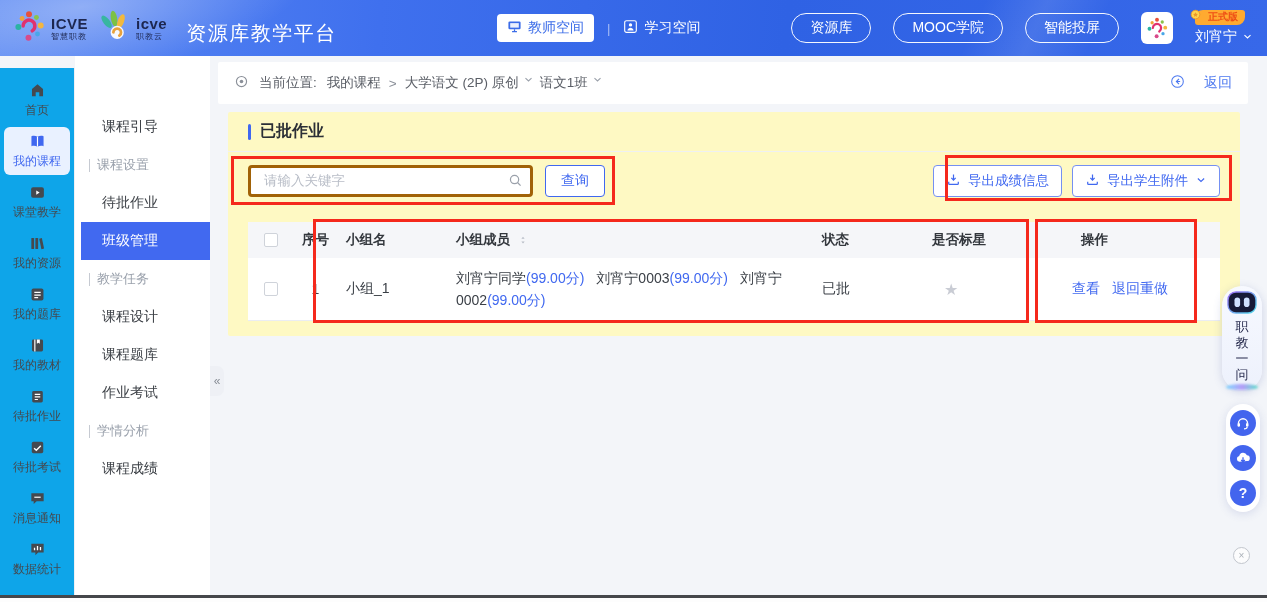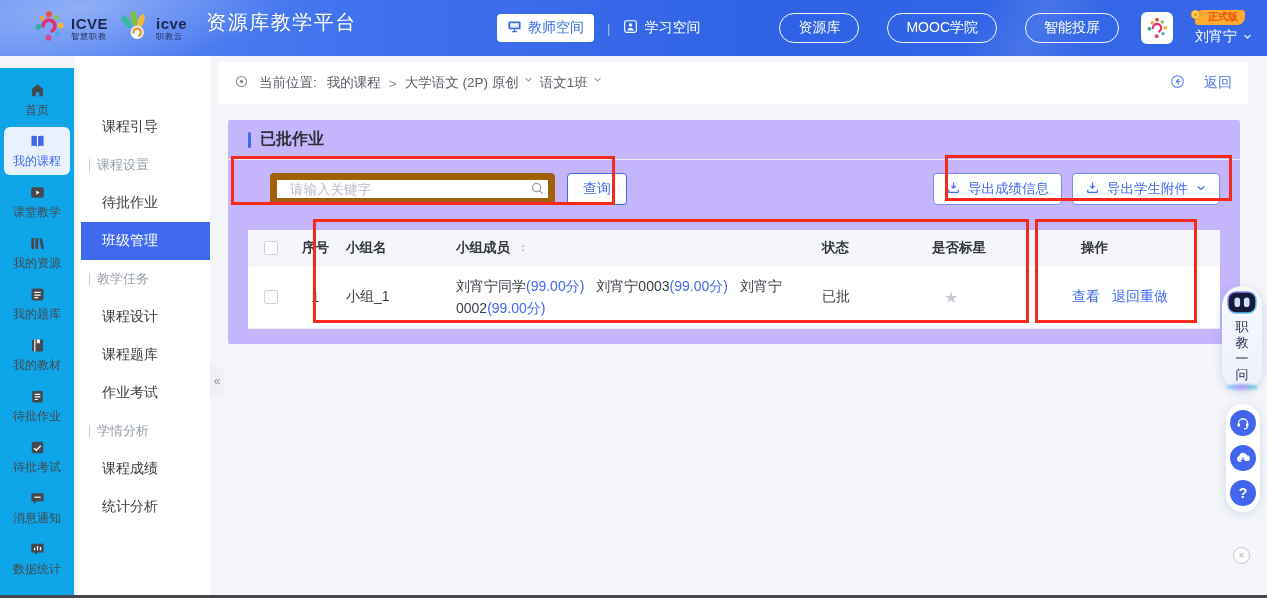--- a/index.html
+++ b/index.html
@@ -8,21 +8,21 @@
   #app { position:relative; width:1267px; height:602px; background:#f3f5f9; }
 
   
   .top-header { position:absolute; left:0; top:0; width:1267px; height:56px;
     background:linear-gradient(95deg,#5b89f3 0%,#3f70ee 30%,#2f62e4 62%,#3768e9 100%);
     display:flex; align-items:center; overflow:hidden; z-index:5; }
   .top-header::before { content:""; position:absolute; left:-30px; top:-40px; width:380px; height:120px;
     background:radial-gradient(ellipse at 30% 30%, rgba(255,255,255,.35), rgba(255,255,255,0) 60%); transform:rotate(-8deg); }
   .top-header::after { content:""; position:absolute; left:900px; top:-20px; width:260px; height:120px;
     background:linear-gradient(115deg, rgba(255,255,255,0) 30%, rgba(255,255,255,.10) 50%, rgba(255,255,255,0) 70%); }
-  .logo-area { display:flex; align-items:flex-start; gap:9px; padding-left:32px; position:relative; z-index:2; }
+  .logo-area { display:flex; align-items:flex-end; gap:9px; padding-left:12px; position:relative; z-index:2; }
   .logo-unit { display:flex; align-items:center; gap:5px; }
   .logo-text { display:flex; flex-direction:column; line-height:1; }
   .logo-text b { font-size:15px; color:#1d2750; letter-spacing:.5px; }
   .logo-text span { font-size:8px; color:#1d2750; margin-top:2px; letter-spacing:1px; }
   .site-title { color:#fff; font-size:20px; margin-left:10px; letter-spacing:1.5px; }
   .spaces { position:absolute; left:497px; top:0; height:56px; display:flex; align-items:center; gap:13px; z-index:2; }
   .space-btn { display:flex; align-items:center; gap:6px; font-size:14px; border:none; cursor:pointer; background:transparent; }
   .space-btn.active { background:#fff; color:#3b6ce8; border-radius:4px; padding:5px 10px; }
   .space-btn.plain { color:#fff; }
   .space-sep { color:rgba(255,255,255,.55); font-size:13px; }
@@ -56,28 +56,28 @@
   
   .breadcrumb-bar { position:absolute; left:218px; top:62px; width:1030px; height:42px; background:#fff;
     display:flex; align-items:center; padding:0 16px; border-radius:2px; z-index:2; }
   .crumb { display:flex; align-items:center; gap:6px; color:#5a5e66; font-size:13.5px; }
   .crumb .seg { margin-left:4px; }
   .crumb .gt { color:#8a8f98; margin:0 2px; }
   .crumb .drop { display:flex; align-items:flex-start; gap:4px; cursor:pointer; }
   .back-link { margin-left:auto; display:flex; align-items:center; gap:19px; color:#4c78f0; font-size:14px; cursor:pointer; }
 
   
-  .main-card { position:absolute; left:228px; top:120px; width:1012px; height:224px; background:#c4b5fd; border-radius:2px; z-index:2; }
+  .main-card { position:absolute; left:228px; top:112px; width:1012px; height:224px; background:#fef9c3; border-radius:2px; z-index:2; }
   .card-title-row { height:40px; display:flex; align-items:center; padding-left:20px; border-bottom:1px solid #eef0f3; }
   .title-bar { width:3px; height:16px; background:#4068f0; border-radius:2px; margin-right:9px; }
   .card-title { font-size:16px; font-weight:bold; color:#2b2f36; }
   .controls-row { display:flex; align-items:center; padding:13px 20px 0 20px; }
   .search-box { position:relative; }
-  .search-box input { width:285px; height:32px; border:7px solid #a16207; border-radius:4px; padding:0 34px 0 13px;
-    font-size:13.5px; color:#3a3f46; outline:none; font-family:Liberation Sans, sans-serif;margin-left:22px; }
+  .search-box input { width:285px; height:32px; border:3px solid #a16207; border-radius:4px; padding:0 34px 0 13px;
+    font-size:13.5px; color:#3a3f46; outline:none; font-family:Liberation Serif, serif; }
   .search-box input::placeholder { color:#b8bdc7; }
   .search-icon-wrap { position:absolute; right:10px; top:8px; color:#9aa0aa; cursor:pointer; }
   .query-btn { margin-left:12px; width:60px; height:32px; background:#fff; border:1px solid #4068f0; border-radius:4px;
     color:#4068f0; font-size:14px; cursor:pointer; font-family:inherit; }
   .export-group { margin-left:auto; display:flex; gap:10px; }
   .export-btn { height:32px; padding:0 12px; background:#fff; border:1px solid #7590f2; border-radius:4px;
     color:#4068f0; font-size:13.5px; display:flex; align-items:center; gap:7px; cursor:pointer; font-family:inherit; }
 
   
   .table-wrap { margin:25px 20px 0 20px; }
@@ -185,21 +185,21 @@
               <rect x="1.8" y="1.8" width="12.4" height="12.4" rx="2" fill="none" stroke="#fff" stroke-width="1.2"></rect>
               <circle cx="8" cy="6.3" r="1.8" fill="#fff"></circle>
               <path d="M4.7 12.3c.4-2 1.9-3 3.3-3s2.9 1 3.3 3z" fill="#fff"></path>
             </svg>
         </span>
         <span>学习空间</span>
       </button>
     </div>
 
     <div class="header-right">
-      <div id="pills" style="display: flex; gap: 28px; align-items: flex-end;">
+      <div id="pills" style="display: flex; gap: 22px; align-items: flex-end;">
           <button class="pill">资源库</button>
           <button class="pill">MOOC学院</button>
           <button class="pill">智能投屏</button>
         </div>
       <div class="avatar">
         <svg width="24" height="24" viewBox="0 0 32 32">
           <circle cx="6" cy="17" r="2.6" fill="#2bb3a3"></circle>
             <circle cx="9.5" cy="9" r="2.2" fill="#f0a23c"></circle>
           <circle cx="16" cy="5" r="2.6" fill="#e8503a"></circle>
             <circle cx="23" cy="8" r="2.2" fill="#8bc34a"></circle>
@@ -349,21 +349,20 @@
         <span>教学任务</span>
       </div>
       <div class="menu-item">课程设计</div>
       <div class="menu-item">课程题库</div>
       <div class="menu-item">作业考试</div>
       <div class="menu-section">
         <span class="sbar"></span>
         <span>学情分析</span>
       </div>
       <div class="menu-item">课程成绩</div>
-      <div class="menu-item">统计分析</div>
     </aside>
   <div class="collapse-tab">«</div>
 
   <div class="breadcrumb-bar">
     <div class="crumb">
       <span>
         <svg width="15" height="15" viewBox="0 0 16 16">
             <circle cx="8" cy="8" r="5.4" fill="none" stroke="#8a8f98" stroke-width="1.2"></circle>
             <circle cx="8" cy="8" r="1.9" fill="#8a8f98"></circle>
           </svg>

